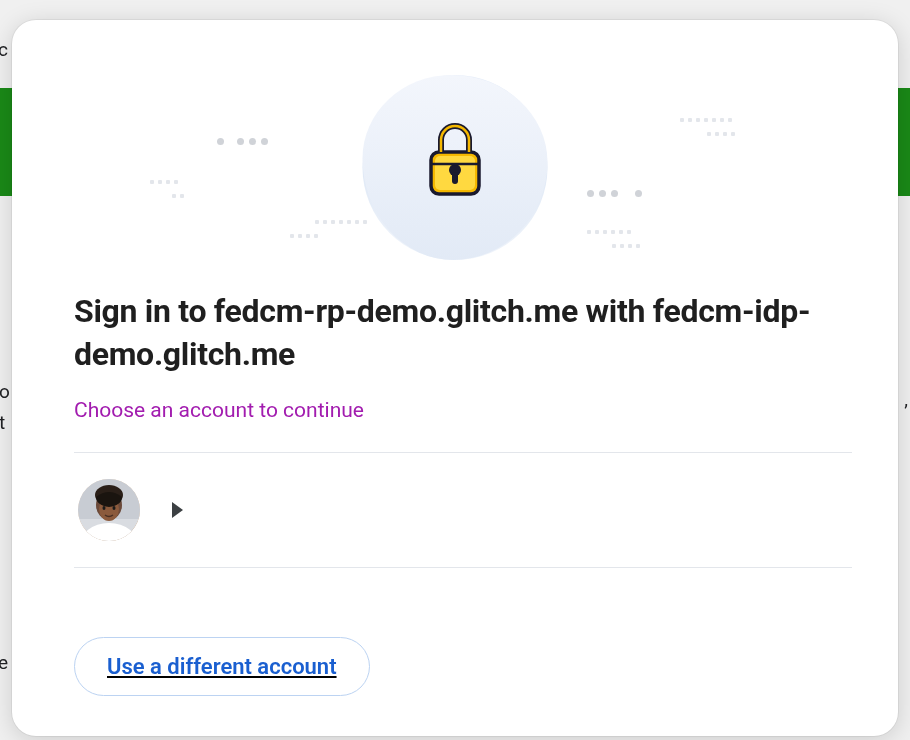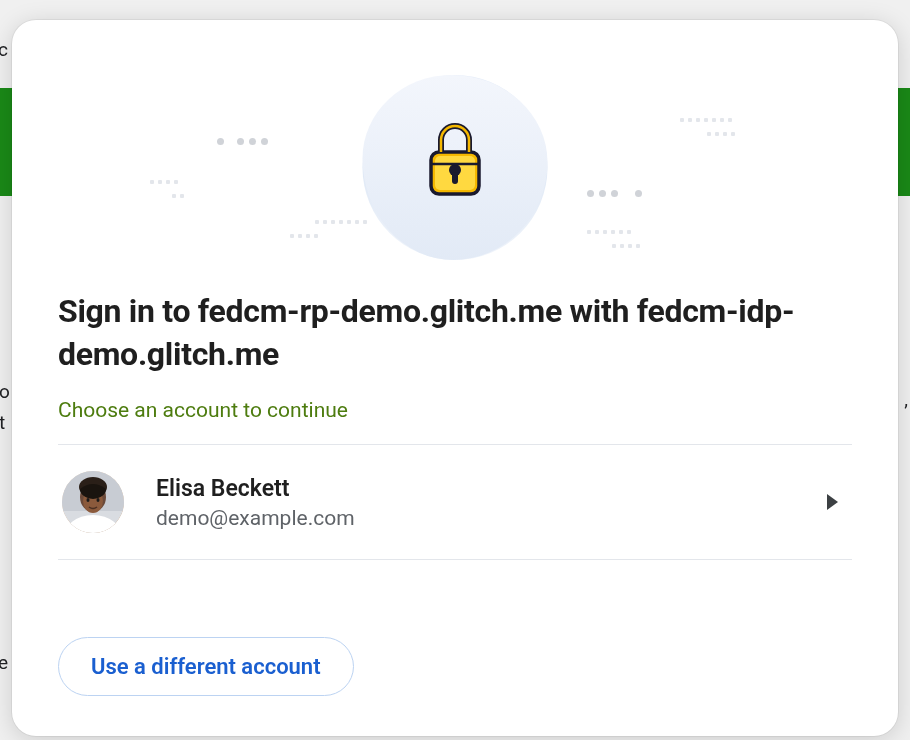--- a/index.html
+++ b/index.html
@@ -119,39 +119,39 @@
     .dash-d { top: 112px; left: 695px; }
     .dash-e { top: 210px; left: 575px; }
     .dash-f { top: 224px; left: 600px; }
     .dash-g { top: 200px; left: 303px; }
     .dash-h { top: 214px; left: 278px; }
     .dash-i { top: 160px; left: 138px; }
     .dash-j { top: 174px; left: 160px; }
     
     
     .content {
-      padding: 30px 46px 40px 46px;
+      padding: 30px 46px 40px 62px;
       flex: 1;
       display: flex;
       flex-direction: column;
     }
     
     .title {
       font-size: 32px;
       font-weight: 700;
       color: #1f1f1f;
       line-height: 1.35;
       letter-spacing: -0.3px;
       margin-bottom: 22px;
     }
     
     .subtitle {
       font-size: 21px;
-      color: #4d7c0f;
-      margin-bottom: 22px;
+      color: #a21caf;
+      margin-bottom: 30px;
     }
     
     .divider {
       height: 1px;
       background: #e3e6eb;
       width: 100%;
     }
     
     .account-row {
       display: flex;
@@ -200,20 +200,21 @@
       border-left: 11px solid #3c4043;
       margin-right: 6px;
     }
     
     .actions {
       display: flex;
       justify-content: space-between;
       align-items: center;
       margin-top: auto;
       padding-top: 48px;
+      text-decoration: underline;
     }
     
     .pill-button {
       border: 1.5px solid #bcd3f2;
       background: #ffffff;
       color: #1a5fd0;
       font-size: 22px;
       font-weight: 600;
       padding: 16px 32px;
       border-radius: 999px;
@@ -352,24 +353,20 @@
             <ellipse cx="31" cy="26" rx="13" ry="15" fill="#6b4a3a"></ellipse>
             <ellipse cx="31" cy="30" rx="10" ry="12" fill="#8b5a3c"></ellipse>
             <ellipse cx="31" cy="16" rx="14" ry="10" fill="#2a1f18"></ellipse>
             <path d="M 18 18 Q 31 8 44 18 Q 44 26 31 28 Q 18 26 18 18" fill="#1a140f"></path>
             <ellipse cx="26" cy="29" rx="1.5" ry="2" fill="#1a1a1a"></ellipse>
             <ellipse cx="36" cy="29" rx="1.5" ry="2" fill="#1a1a1a"></ellipse>
             <path d="M 27 36 Q 31 39 35 36" stroke="#4a2f22" stroke-width="1.5" fill="none"></path>
           </g>
         </svg>
       </div>
-      <div class="account-info">
-        <div class="account-name">Elisa Beckett</div>
-        <div class="account-email">demo@example.com</div>
-      </div>
       <div class="chevron"></div>
     </div>
 
     <div class="divider"></div>
 
     <div class="actions">
       <button class="pill-button">Use a different account</button>
     </div>
   </div>
 

